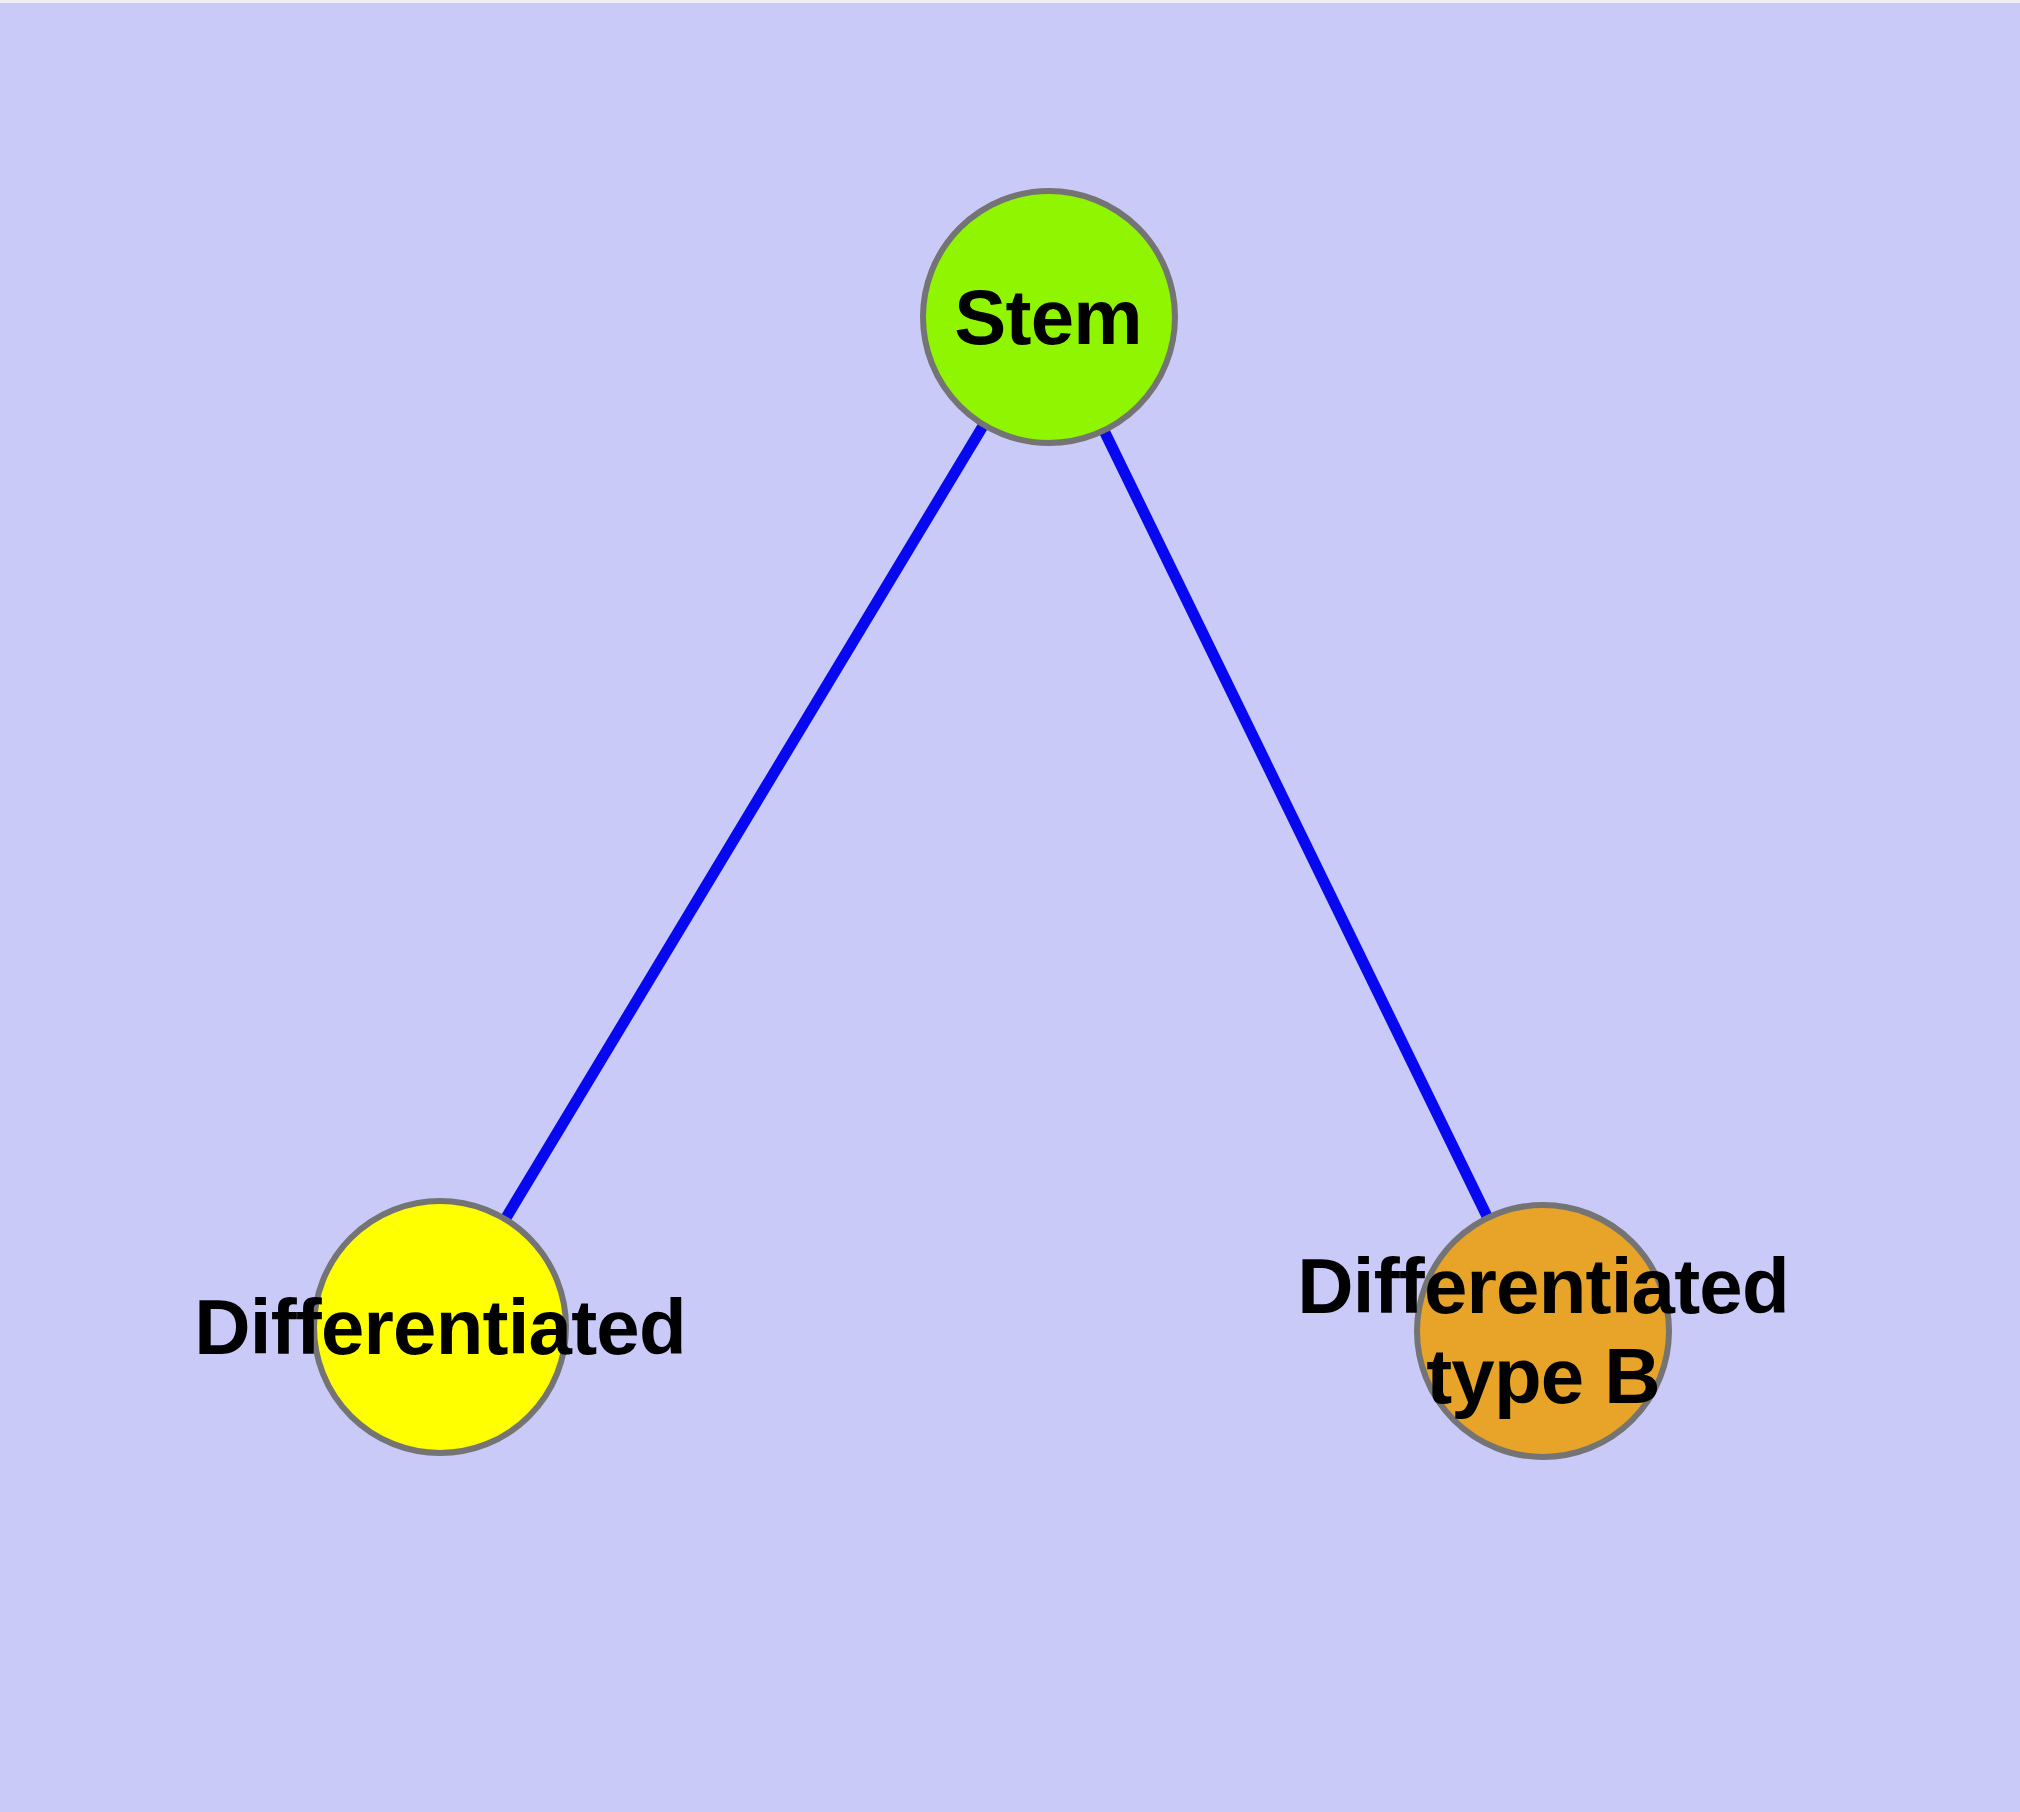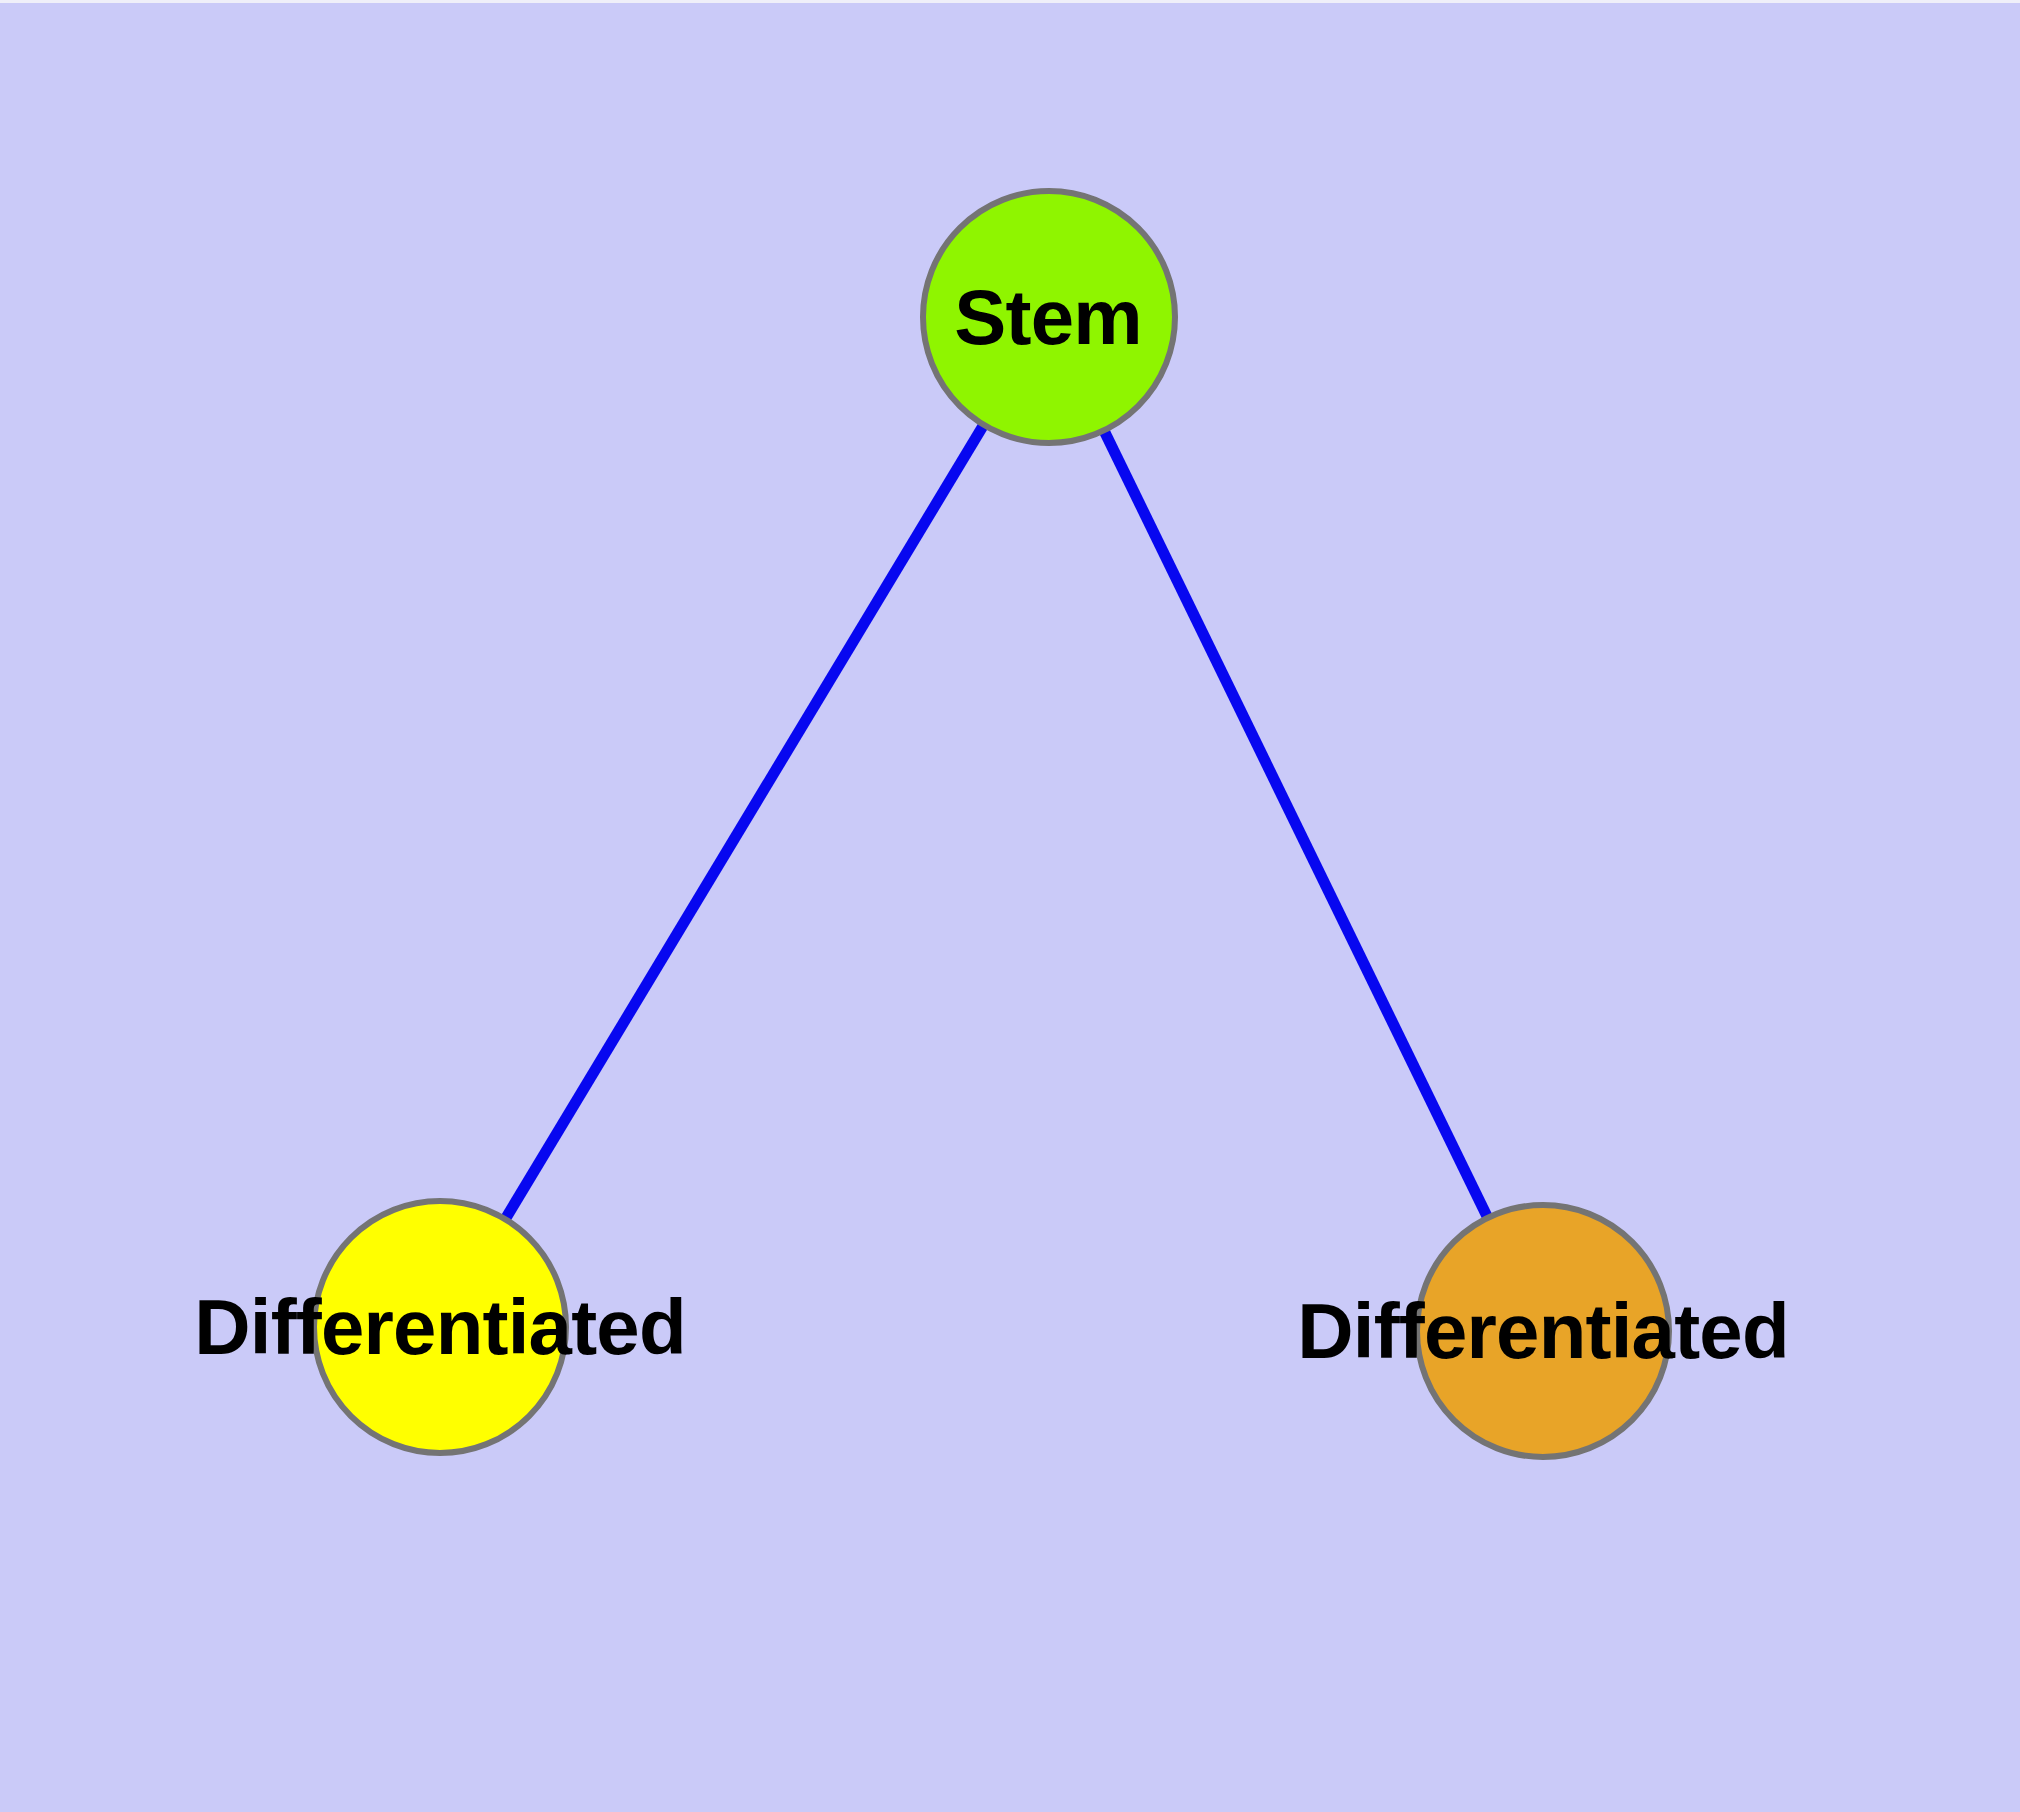--- a/index.html
+++ b/index.html
@@ -70,16 +70,17 @@
   <div class="node-label" style="left: 1048px; top: 317px; color: rgb(0, 0, 0);">
     <div>Stem</div>
   </div>
 
   <div class="node-label" style="left: 440px; top: 1327px; color: rgb(0, 0, 0);">
     <div>Differentiated</div>
   </div>
 
   <div class="node-label" style="left: 1543px; top: 1331px; color: rgb(0, 0, 0);">
     <div>Differentiated</div>
+    <div>type B</div>
   </div>
 
 </div>
 
 
 </body></html>

